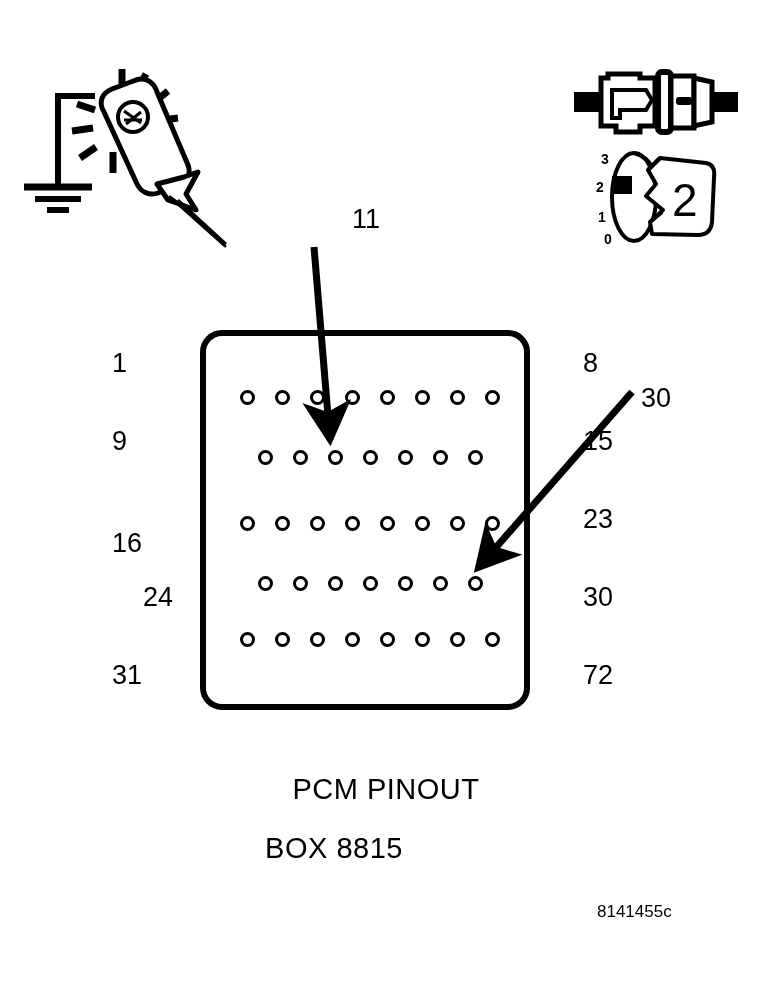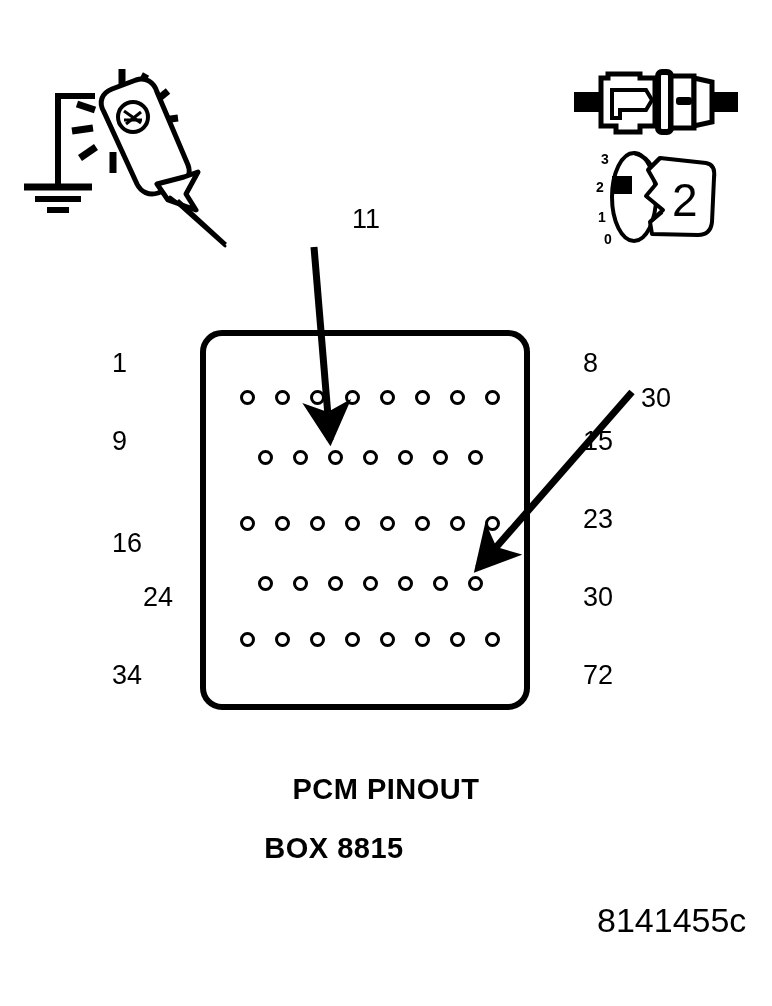--- a/index.html
+++ b/index.html
@@ -33,29 +33,29 @@
     font-family: "Liberation Sans", sans-serif;
     font-size: 27px;
     font-weight: 400;
     color: #000;
     line-height: 1;
     white-space: nowrap;
   }
   .caption {
     font-family: "Liberation Sans", sans-serif;
     font-size: 29px;
-    font-weight: bold;
+    font-weight: normal;
     color: #000;
     line-height: 1;
     white-space: nowrap;
     letter-spacing: 0.5px;
   }
   .figure-number {
     font-family: "Liberation Sans", sans-serif;
-    font-size: 34px;
+    font-size: 17px;
     font-weight: 400;
     color: #000;
     line-height: 1;
     white-space: nowrap;
   }
   .dial-tick-label {
     font-family: "Liberation Sans", sans-serif;
     font-size: 14px;
     font-weight: bold;
     color: #000;
@@ -254,21 +254,21 @@
         <div class="pin" style="left: 215px; top: 0px;"></div>
         <div class="pin" style="left: 250px; top: 0px;"></div>
         <div class="pin" style="left: 285px; top: 0px;"></div>
       </div>
     </div>
 
   <div class="abs pin-label" style="left:112px; top:350px;">1</div>
   <div class="abs pin-label" style="left:112px; top:428px;">9</div>
   <div class="abs pin-label" style="left:112px; top:506px;margin-top:24px;">16</div>
   <div class="abs pin-label" style="left:104px; top:584px;margin-left:39px;">24</div>
-  <div class="abs pin-label" style="left:112px; top:662px;">34</div>
+  <div class="abs pin-label" style="left:112px; top:662px;">31</div>
 
   <div class="abs pin-label" style="left:583px; top:350px;">8</div>
   <div class="abs pin-label" style="left:583px; top:428px;">15</div>
   <div class="abs pin-label" style="left:583px; top:506px;">23</div>
   <div class="abs pin-label" style="left:583px; top:584px;">30</div>
   <div class="abs pin-label" style="left:583px; top:662px;">72</div>
 
   <svg class="overlay" viewBox="0 0 772 1006">
     <defs>
       <marker id="arrowhead" markerWidth="7" markerHeight="7" refX="5.6" refY="3.5" orient="auto" markerUnits="strokeWidth">

